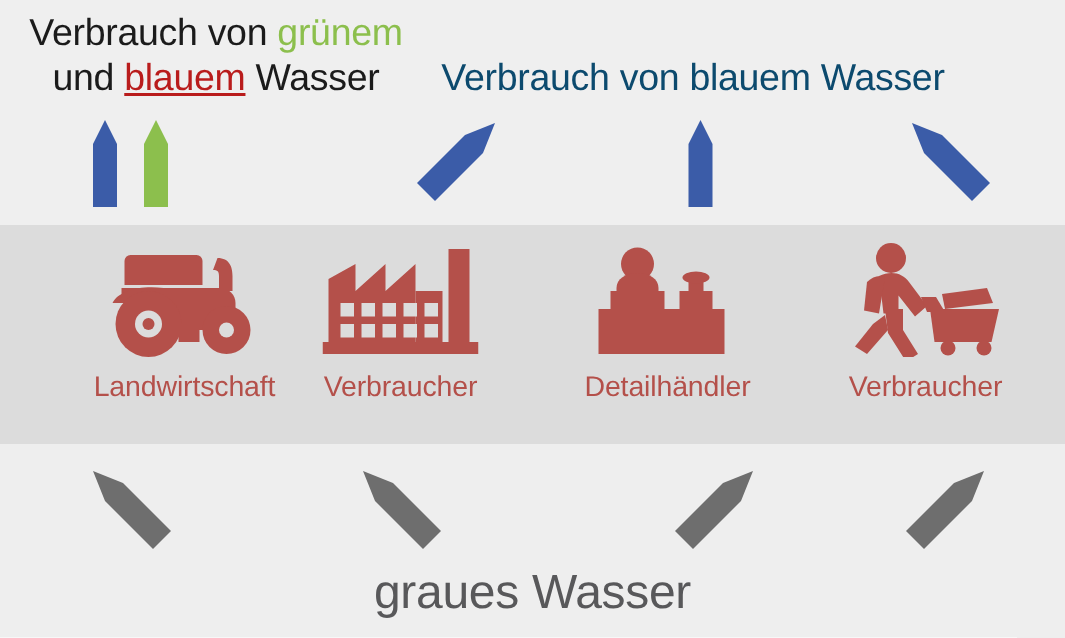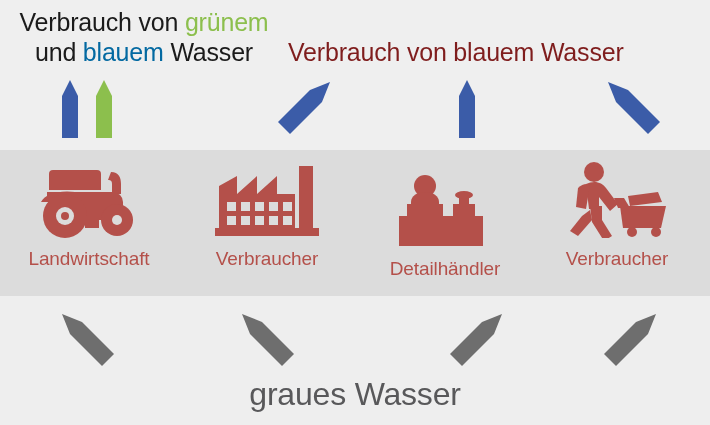--- a/index.html
+++ b/index.html
@@ -46,27 +46,28 @@
     letter-spacing: -0.2px;
   }
   .title-left {
     left: 8px;
     top: 8px;
     color: #1b1b1b;
     text-align: center;
     width: 272px;
   }
   .title-right {
-    left: 288px;
+    left: 272px;
     top: 38px;
-    color: #7f1d1d;
+    color: #0c4a6e;
     width: 380px;
+    text-align: center;
   }
   .tx-green { color: #8cbf4d; }
-  .tx-blue  { color: #0369a1; }
+  .tx-blue  { color: #b91c1c; text-decoration: underline; }
   .tx-black { color: #1b1b1b; }
 
   
   .arrow {
     position: absolute;
   }
 
   
   .node {
     position: absolute;
@@ -137,21 +138,21 @@
   </svg>
 
   <svg class="arrow" style="left:455px; top:80px;" width="24" height="58" viewBox="0 0 24 58">
     <path d="M12 0 L20 16 L20 58 L4 58 L4 16 Z" fill="#3b5ca8"></path>
   </svg>
 
   <svg class="arrow" style="left:604px; top:78px;" width="62" height="62" viewBox="0 0 62 62">
     <path d="M4 4 L24 12 L56 44 L44 56 L12 24 Z" fill="#3b5ca8"></path>
   </svg>
 
-  <div class="node" style="left:0px;">
+  <div class="node" style="left:0px;padding-left:34px;">
     <div class="glyph">
       <svg width="108" height="72" viewBox="0 0 108 72">
         <g fill="#b4504a">
           <path d="M18 4 h44 a4 4 0 0 1 4 4 v16 h-52 v-16 a4 4 0 0 1 4 -4 Z"></path>
           <path d="M12 26 h58 v10 h-58 Z"></path>
           <path d="M6 36 C10 28 24 24 40 26 L44 26 L44 36 Z"></path>
           <path d="M44 26 h34 a10 10 0 0 1 10 10 v18 h-44 Z"></path>
           <path d="M76 6 c8 0 10 6 10 12 v10 h-9 v-10 c0 -3 -1 -4 -4 -4 Z"></path>
           <circle cx="30" cy="50" r="22"></circle>
           <circle cx="82" cy="54" r="16"></circle>
@@ -186,21 +187,21 @@
           <rect x="26" y="52" width="9" height="9"></rect>
           <rect x="40" y="52" width="9" height="9"></rect>
           <rect x="54" y="52" width="9" height="9"></rect>
           <rect x="68" y="52" width="9" height="9"></rect>
         </g>
       </svg>
     </div>
     <div class="caption">Verbraucher</div>
   </div>
 
-  <div class="node" style="left:356px;justify-content:center;">
+  <div class="node" style="left:356px;">
     <div class="glyph">
       <svg width="104" height="74" viewBox="0 0 104 74">
         <g fill="#b4504a">
           <circle cx="32" cy="12" r="11"></circle>
           <path d="M18 28 c0 -6 6 -10 14 -10 c8 0 14 4 14 10 v16 h-28 Z"></path>
           <path d="M14 30 h6 v16 h-6 Z"></path>
           <path d="M44 30 h6 v16 h-6 Z"></path>
           <path d="M60 30 h22 v14 h-22 Z"></path>
           <path d="M66 22 h10 v8 h-10 Z"></path>
           <ellipse cx="71" cy="21" rx="9" ry="4"></ellipse>

